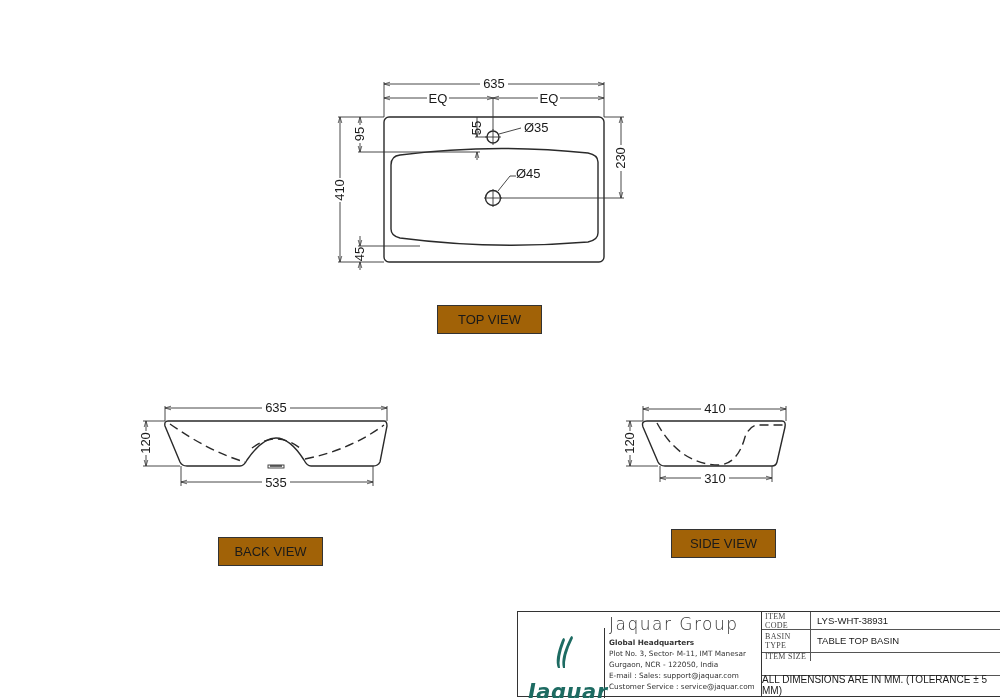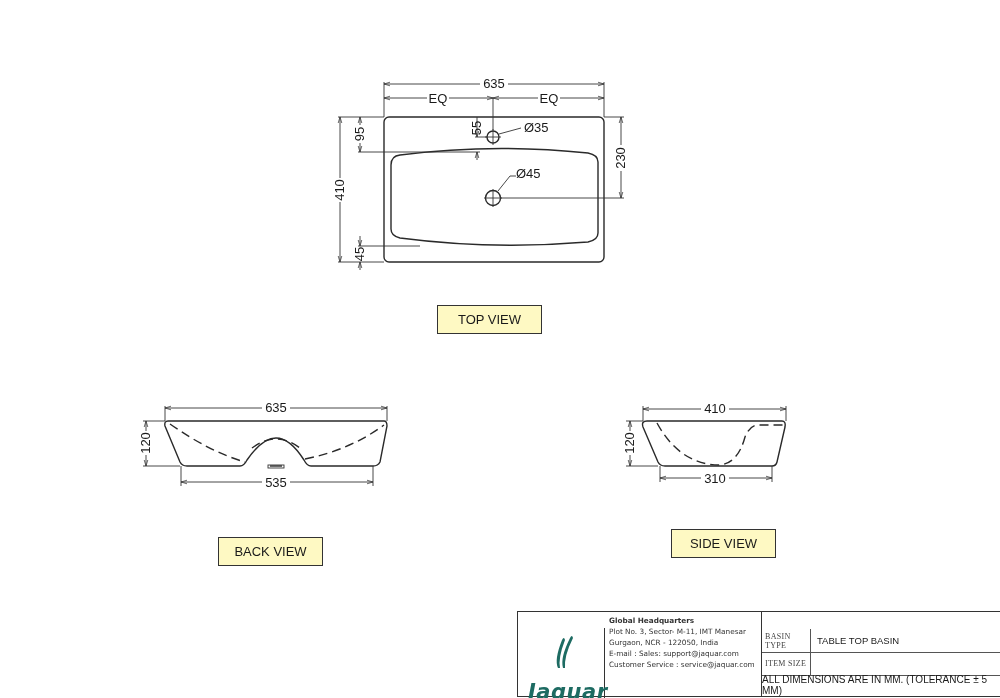--- a/index.html
+++ b/index.html
@@ -2,21 +2,21 @@
 <html><head>
 <meta charset="utf-8">
 <style>
   html, body { margin: 0; padding: 0; background: #ffffff; }
   body { width: 1000px; height: 698px; position: relative; overflow: hidden; font-family: "Liberation Sans", sans-serif; color: #1a1a1a; }
   svg.drawing { position: absolute; left: 0; top: 0; }
   .dim { font-family: "Liberation Sans", sans-serif; font-size: 13px; fill: #1a1a1a; }
   .stroke { stroke: #2a2a2a; fill: none; stroke-width: 1.4; }
   .thin { stroke: #333; fill: none; stroke-width: 0.9; }
   .dash { stroke: #2a2a2a; fill: none; stroke-width: 1.4; stroke-dasharray: 9 5; }
-  .view-label { position: absolute; border: 1.2px solid #333; background: #fef9c3; font-size: 13px; display: flex; align-items: center; justify-content: center; color: #1a1a1a; }
+  .view-label { position: absolute; border: 1.2px solid #333; background: #a16207; font-size: 13px; display: flex; align-items: center; justify-content: center; color: #1a1a1a; }
   .tb { position: absolute; left: 517px; top: 611px; width: 483px; height: 86px; border-top: 1.3px solid #333; border-left: 1.3px solid #333; border-bottom: 1.3px solid #333; box-sizing: border-box; background: #fff; }
   .tb-logo { position: absolute; left: 0; top: 16px; width: 87px; height: 100%; border-right: 1.3px solid #333; box-sizing: border-box; }
   .tb-addr { position: absolute; left: 87px; top: 0; width: 157px; height: 100%; border-right: 1.3px solid #333; box-sizing: border-box; padding-left: 4px; }
   .tb-company { font-family: "DejaVu Sans", sans-serif; font-size: 17px; font-weight: 300; letter-spacing: 1.5px; color: #333; margin-top: 2px; line-height: 20px; }
   .tb-line { font-family: "DejaVu Sans", sans-serif; font-size: 7.3px; color: #333; line-height: 11px; white-space: nowrap; }
   .tb-grid { position: absolute; left: 244px; top: 0; right: 0; height: 100%; }
   .tb-row { position: absolute; left: 0; right: 0; border-bottom: 1px solid #555; display: flex; }
   .tb-key { width: 49px; border-right: 1px solid #555; font-family: "Liberation Serif", serif; font-size: 8px; color: #444; display: flex; align-items: center; padding-left: 3px; box-sizing: border-box; letter-spacing: 0.3px; }
   .tb-val { flex: 1; font-size: 9.5px; display: flex; align-items: center; padding-left: 6px; color: #1a1a1a; }
   .tb-note { position: absolute; left: 0; right: 0; bottom: 0; height: 23px; font-size: 10px; display: flex; align-items: center; justify-content: center; color: #1a1a1a; }
@@ -159,29 +159,34 @@
 
 <div class="tb">
   <div class="tb-logo">
     <svg width="87" height="86" viewBox="0 0 87 86" style="position:absolute;left:0;top:0;">
       <path d="M40,40 Q36,32 44,12 Q46,8 47,12 Q40,30 42,40 Z" fill="#1d6b62"></path>
       <path d="M45,40 Q42,30 52,10 Q54,6 55,10 Q46,28 47,40 Z" fill="#1d6b62"></path>
     </svg>
     <span class="logo-text">Jaquar</span>
   </div>
   <div class="tb-addr">
+    <div class="tb-company">Jaquar Group</div>
     <div class="tb-line" style="margin-top:3px;font-weight:bold;">Global Headquarters</div>
     <div class="tb-line">Plot No. 3, Sector- M-11, IMT Manesar</div>
     <div class="tb-line">Gurgaon, NCR - 122050, India</div>
     <div class="tb-line">E-mail : Sales: support@jaquar.com</div>
     <div class="tb-line">Customer Service : service@jaquar.com</div>
   </div>
   <div class="tb-grid">
+    <div class="tb-row" style="top:0; height:17px;">
+      <div class="tb-key">ITEM CODE</div>
+      <div class="tb-val">LYS-WHT-38931</div>
+    </div>
     <div class="tb-row" style="top:17px; height:23px;">
       <div class="tb-key">BASIN TYPE</div>
       <div class="tb-val">TABLE TOP BASIN</div>
     </div>
-    <div class="tb-row" style="top:40px; height:23px;">
+    <div class="tb-row" style="top:40px; height:23px;flex-direction:column;">
       <div class="tb-key">ITEM SIZE</div>
     </div>
     <div class="tb-note">ALL DIMENSIONS ARE IN MM. (TOLERANCE ± 5 MM)</div>
   </div>
 </div>
 
 </body></html>

